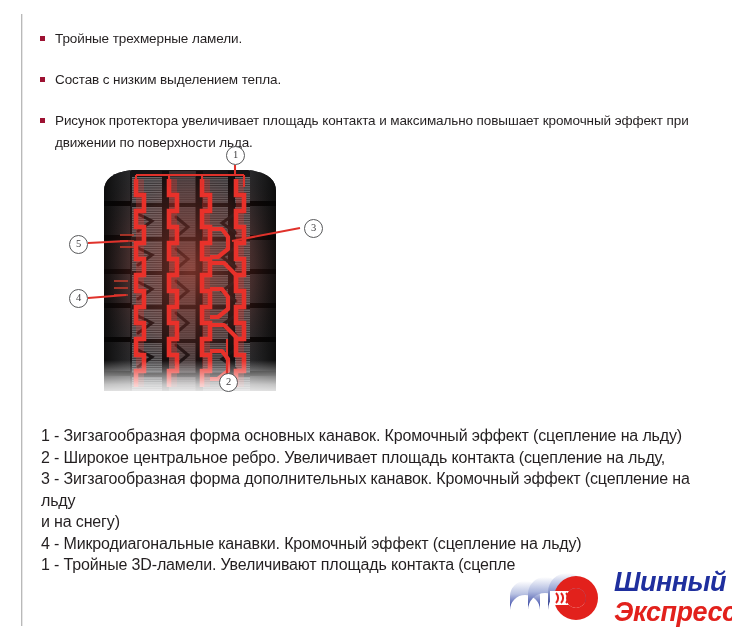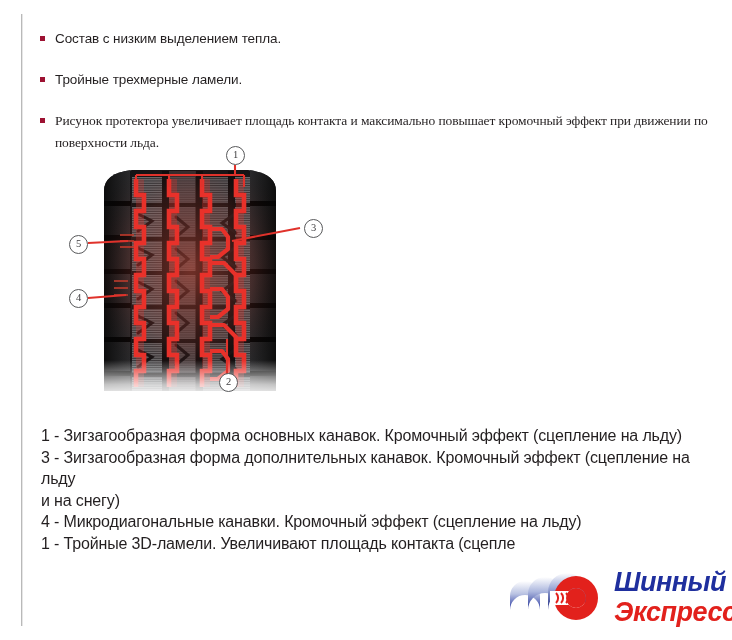--- a/index.html
+++ b/index.html
@@ -38,21 +38,21 @@
   }
   .bullet-row {
     position: relative;
     padding-left: 15px;
     margin-bottom: 19px;
     font-size: 13.5px;
     line-height: 22px;
     color: #231f20;
     letter-spacing: -0.1px;
   }
-  .bullet-row:last-child { margin-bottom: 0; font-family: Liberation Serif, serif; }
+  .bullet-row:last-child { margin-bottom: 0; }
   .bullet-mark {
     position: absolute;
     left: 0;
     top: 8px;
     width: 5px;
     height: 5px;
     background: #9d1232;
   }
 
   
@@ -124,26 +124,26 @@
 <body>
 
 <div id="page">
 
   <div class="left-rule"></div>
 
   <div class="bullets">
 
     <div class="bullet-row">
       <span class="bullet-mark"></span>
-      <span>Состав с низким выделением тепла.</span>
+      <span>Тройные трехмерные ламели.</span>
     </div>
 
     <div class="bullet-row">
       <span class="bullet-mark"></span>
-      <span>Тройные трехмерные ламели.</span>
+      <span>Состав с низким выделением тепла.</span>
     </div>
 
     <div class="bullet-row">
       <span class="bullet-mark"></span>
       <span>Рисунок протектора увеличивает площадь контакта и максимально повышает кромочный эффект при движении по поверхности льда.</span>
     </div>
 
   </div>
 
   <div class="diagram">
@@ -331,20 +331,21 @@
 
     <div class="callout co-1">1</div>
     <div class="callout co-2">2</div>
     <div class="callout co-3">3</div>
     <div class="callout co-4">4</div>
     <div class="callout co-5">5</div>
   </div>
 
   <div class="legend">
     <div class="legend-line">1 - Зигзагообразная форма основных канавок. Кромочный эффект (сцепление на льду)</div>
+    <div class="legend-line">2 - Широкое центральное ребро. Увеличивает площадь контакта (сцепление на льду,</div>
     <div class="legend-line">3 - Зигзагообразная форма дополнительных канавок. Кромочный эффект (сцепление на льду</div>
     <div class="legend-line">и на снегу)</div>
     <div class="legend-line">4 - Микродиагональные канавки. Кромочный эффект (сцепление на льду)</div>
     <div class="legend-line">1 - Тройные 3D-ламели. Увеличивают площадь контакта (сцепле</div>
   </div>
 
   <div class="logo">
     <svg width="112" height="62" viewBox="0 0 112 62">
       <defs>
         <linearGradient id="swooshA" x1="0" y1="0" x2="0" y2="1">

